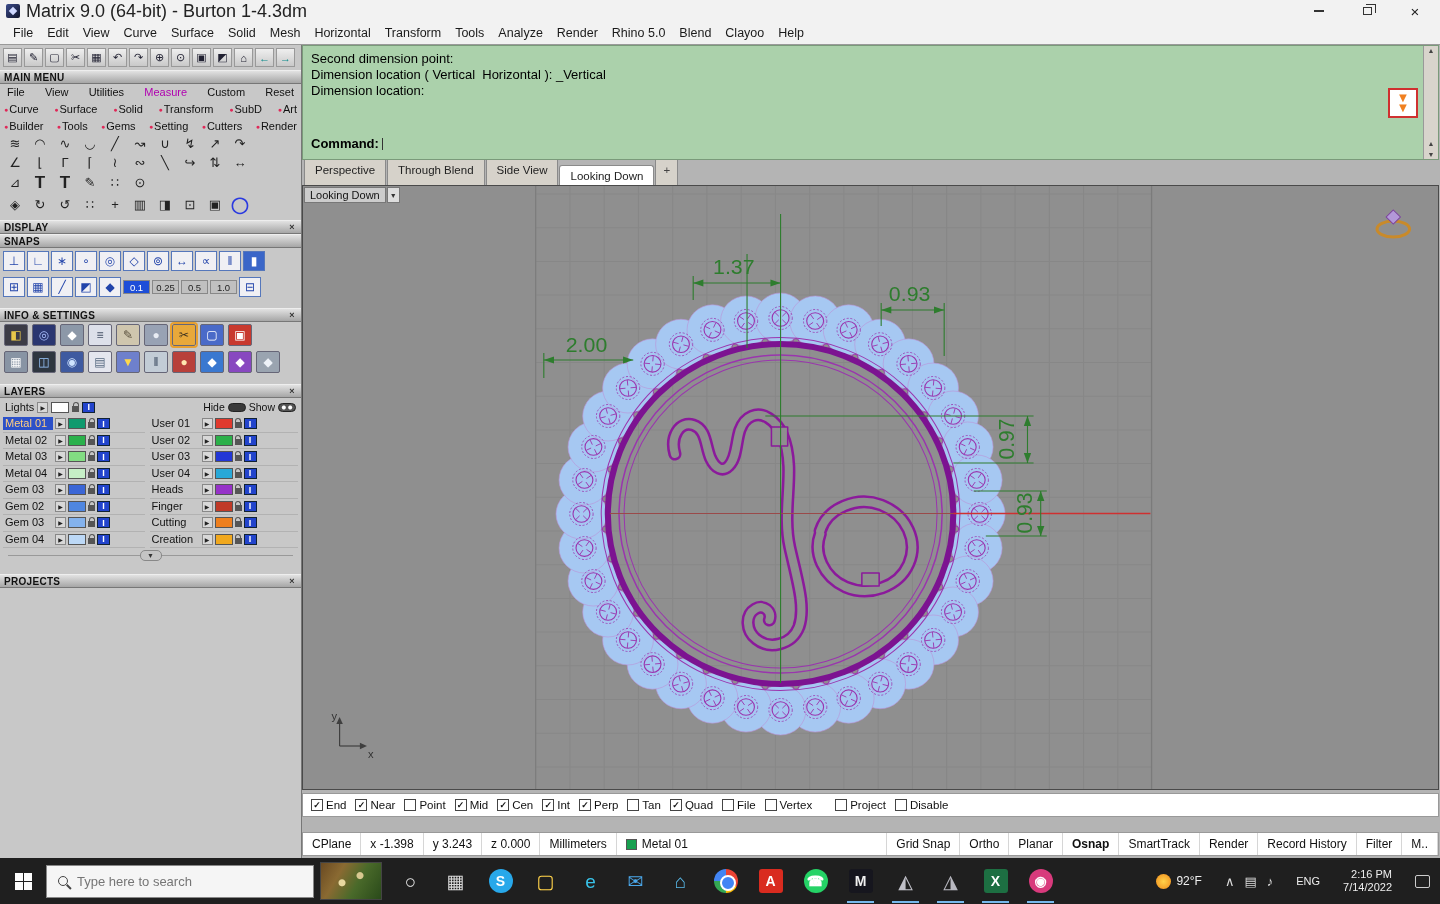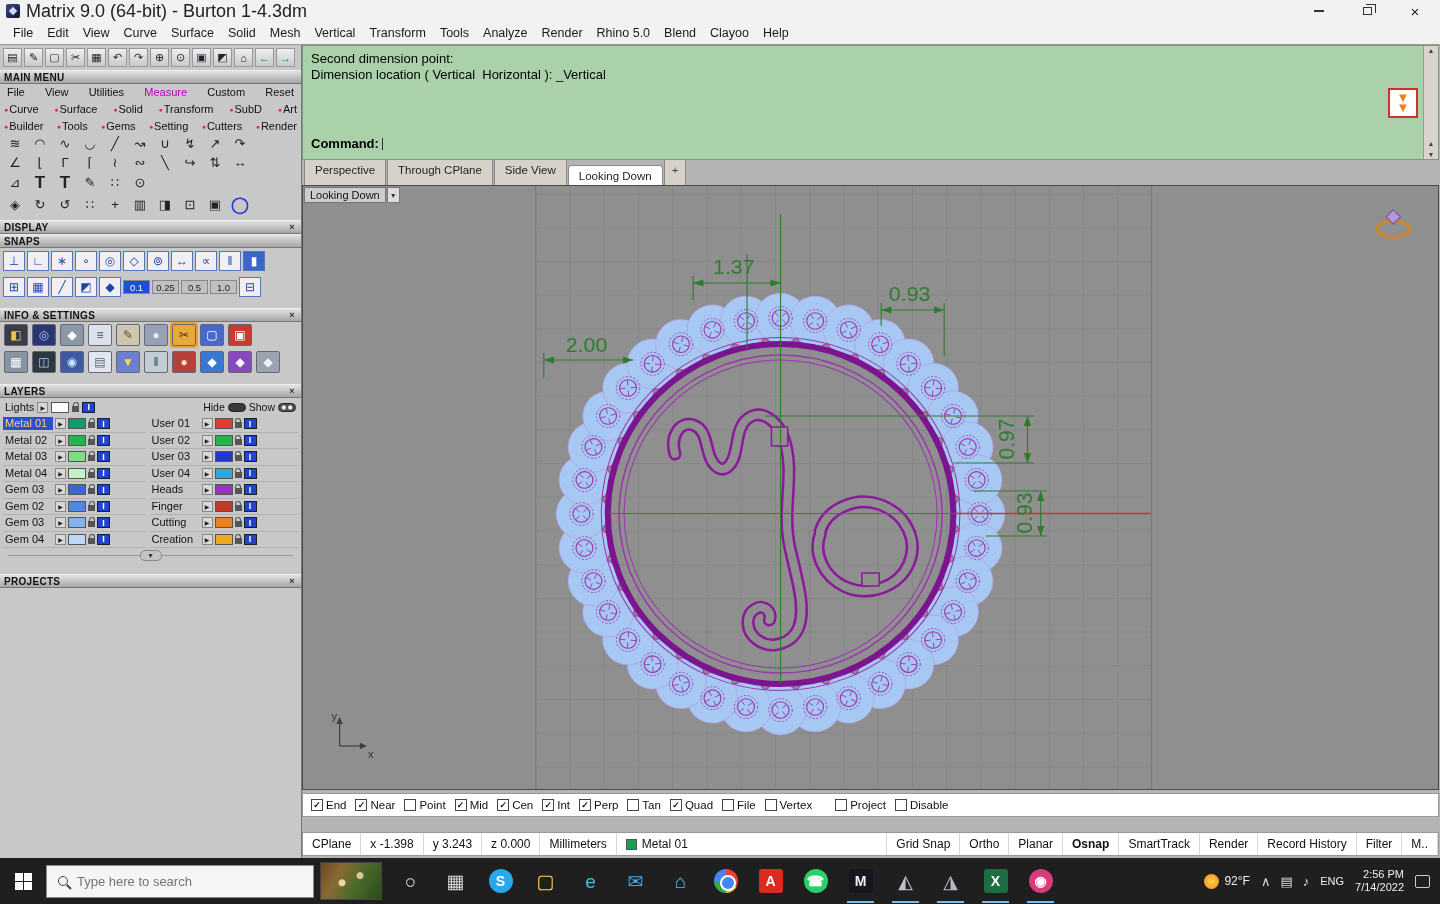--- a/index.html
+++ b/index.html
@@ -121,21 +121,21 @@
   .tk-search input { border:none; background:transparent; font-size:13px; color:#444; outline:none; width:200px; font-family:inherit; }
   .tk-thumb { width:62px; height:38px; margin:0 6px; background:linear-gradient(120deg,#6a4a22 0%,#8a6a32 30%,#4a6a2a 60%,#2a4a1a 100%); border:1px solid #444; position:relative; }
   .tk-thumb::after { content:""; position:absolute; inset:0; background:radial-gradient(circle at 35% 55%, #e8d8a0 3px, transparent 4px), radial-gradient(circle at 65% 35%, #d8c890 3px, transparent 4px); }
   .tk-cell { width:45px; height:46px; display:flex; align-items:center; justify-content:center; position:relative; }
   .tk-open::after { content:""; position:absolute; bottom:1px; left:9px; right:9px; height:2px; background:#76b9ed; }
   .tk-glyph { font-size:19px; line-height:1; }
   .tk-tile { width:24px; height:24px; display:flex; align-items:center; justify-content:center; font-size:14px; font-weight:bold; border-radius:3px; }
   .tk-round { border-radius:50%; }
   .chrome-ball { width:24px; height:24px; border-radius:50%; background:conic-gradient(#ea4335 0 120deg,#fbbc05 120deg 180deg,#34a853 180deg 270deg,#4285f4 270deg 360deg); position:relative; }
   .chrome-ball::after { content:""; position:absolute; left:6px; top:6px; width:12px; height:12px; border-radius:50%; background:#4285f4; border:2px solid #fff; }
-  .tray { margin-left:auto; display:flex; align-items:center; gap:11px; padding-right:10px; }
+  .tray { margin-left:auto; display:flex; align-items:center; gap:23px; padding-right:10px; }
   .weather { display:flex; align-items:center; gap:5px; font-size:12px; }
   .sun { width:15px; height:15px; border-radius:50%; background:radial-gradient(#ffd24a,#f08a1a); }
   .tray-glyph { font-size:13px; color:#ddd; }
   .lang { font-size:11px; }
   .clock { text-align:right; font-size:11px; line-height:13px; }
   .notif { width:15px; height:13px; border:1.5px solid #ccc; border-radius:2px; }
 </style>
 </head>
 <body>
 
@@ -152,21 +152,21 @@
 </div>
 
 <div class="menubar">
     <span class="menu-item">File</span>
     <span class="menu-item">Edit</span>
     <span class="menu-item">View</span>
     <span class="menu-item">Curve</span>
     <span class="menu-item">Surface</span>
     <span class="menu-item">Solid</span>
     <span class="menu-item">Mesh</span>
-    <span class="menu-item">Vertical</span>
+    <span class="menu-item">Horizontal</span>
     <span class="menu-item">Transform</span>
     <span class="menu-item">Tools</span>
     <span class="menu-item">Analyze</span>
     <span class="menu-item">Render</span>
     <span class="menu-item">Rhino 5.0</span>
     <span class="menu-item">Blend</span>
     <span class="menu-item">Clayoo</span>
     <span class="menu-item">Help</span>
   </div>
 
@@ -468,35 +468,36 @@
     <div class="sec-header">
       <span>PROJECTS</span>
       <span class="xbtn">×</span>
     </div>
   </div>
 
   <div class="content">
     <div class="command">
       <div class="cmd-line">Second dimension point:</div>
       <div class="cmd-line">Dimension location ( Vertical  Horizontal ): _Vertical</div>
+      <div class="cmd-line">Dimension location:</div>
       <div class="cmd-prompt"><span>Command:</span><span class="cursor"></span></div>
       <div class="cmd-scroll">
         <span class="cs-up">▲</span>
         <span class="cs-dn1">▲</span>
         <span class="cs-dn2">▼</span>
       </div>
       <div class="expand-btn">
         <span>▼</span>
         <span>▼</span>
       </div>
     </div>
 
     <div class="vtabs">
         <span class="vtab">Perspective</span>
-        <span class="vtab">Through CPlane</span>
+        <span class="vtab">Through Blend</span>
         <span class="vtab">Side View</span>
         <span class="vtab active">Looking Down</span>
         <span class="vtab vtab-plus">+</span>
       </div>
 
     <div class="viewport">
       <div class="view-label">
         <span class="vl-text">Looking Down</span>
         <span class="vl-dd">▼</span>
       </div>
@@ -1081,18 +1082,18 @@
       <span class="sun"></span>
       <span>92°F</span>
     </span>
     <span id="tray-icons" style="display:flex;gap:10px;">
         <span class="tray-glyph">∧</span>
         <span class="tray-glyph">▤</span>
         <span class="tray-glyph">♪</span>
       </span>
     <span class="lang">ENG</span>
     <span class="clock">
-      <span>2:56 PM</span><br>
+      <span>2:16 PM</span><br>
       <span>7/14/2022</span>
     </span>
     <span class="notif"></span>
   </div>
 </div>
 
 </body></html>

